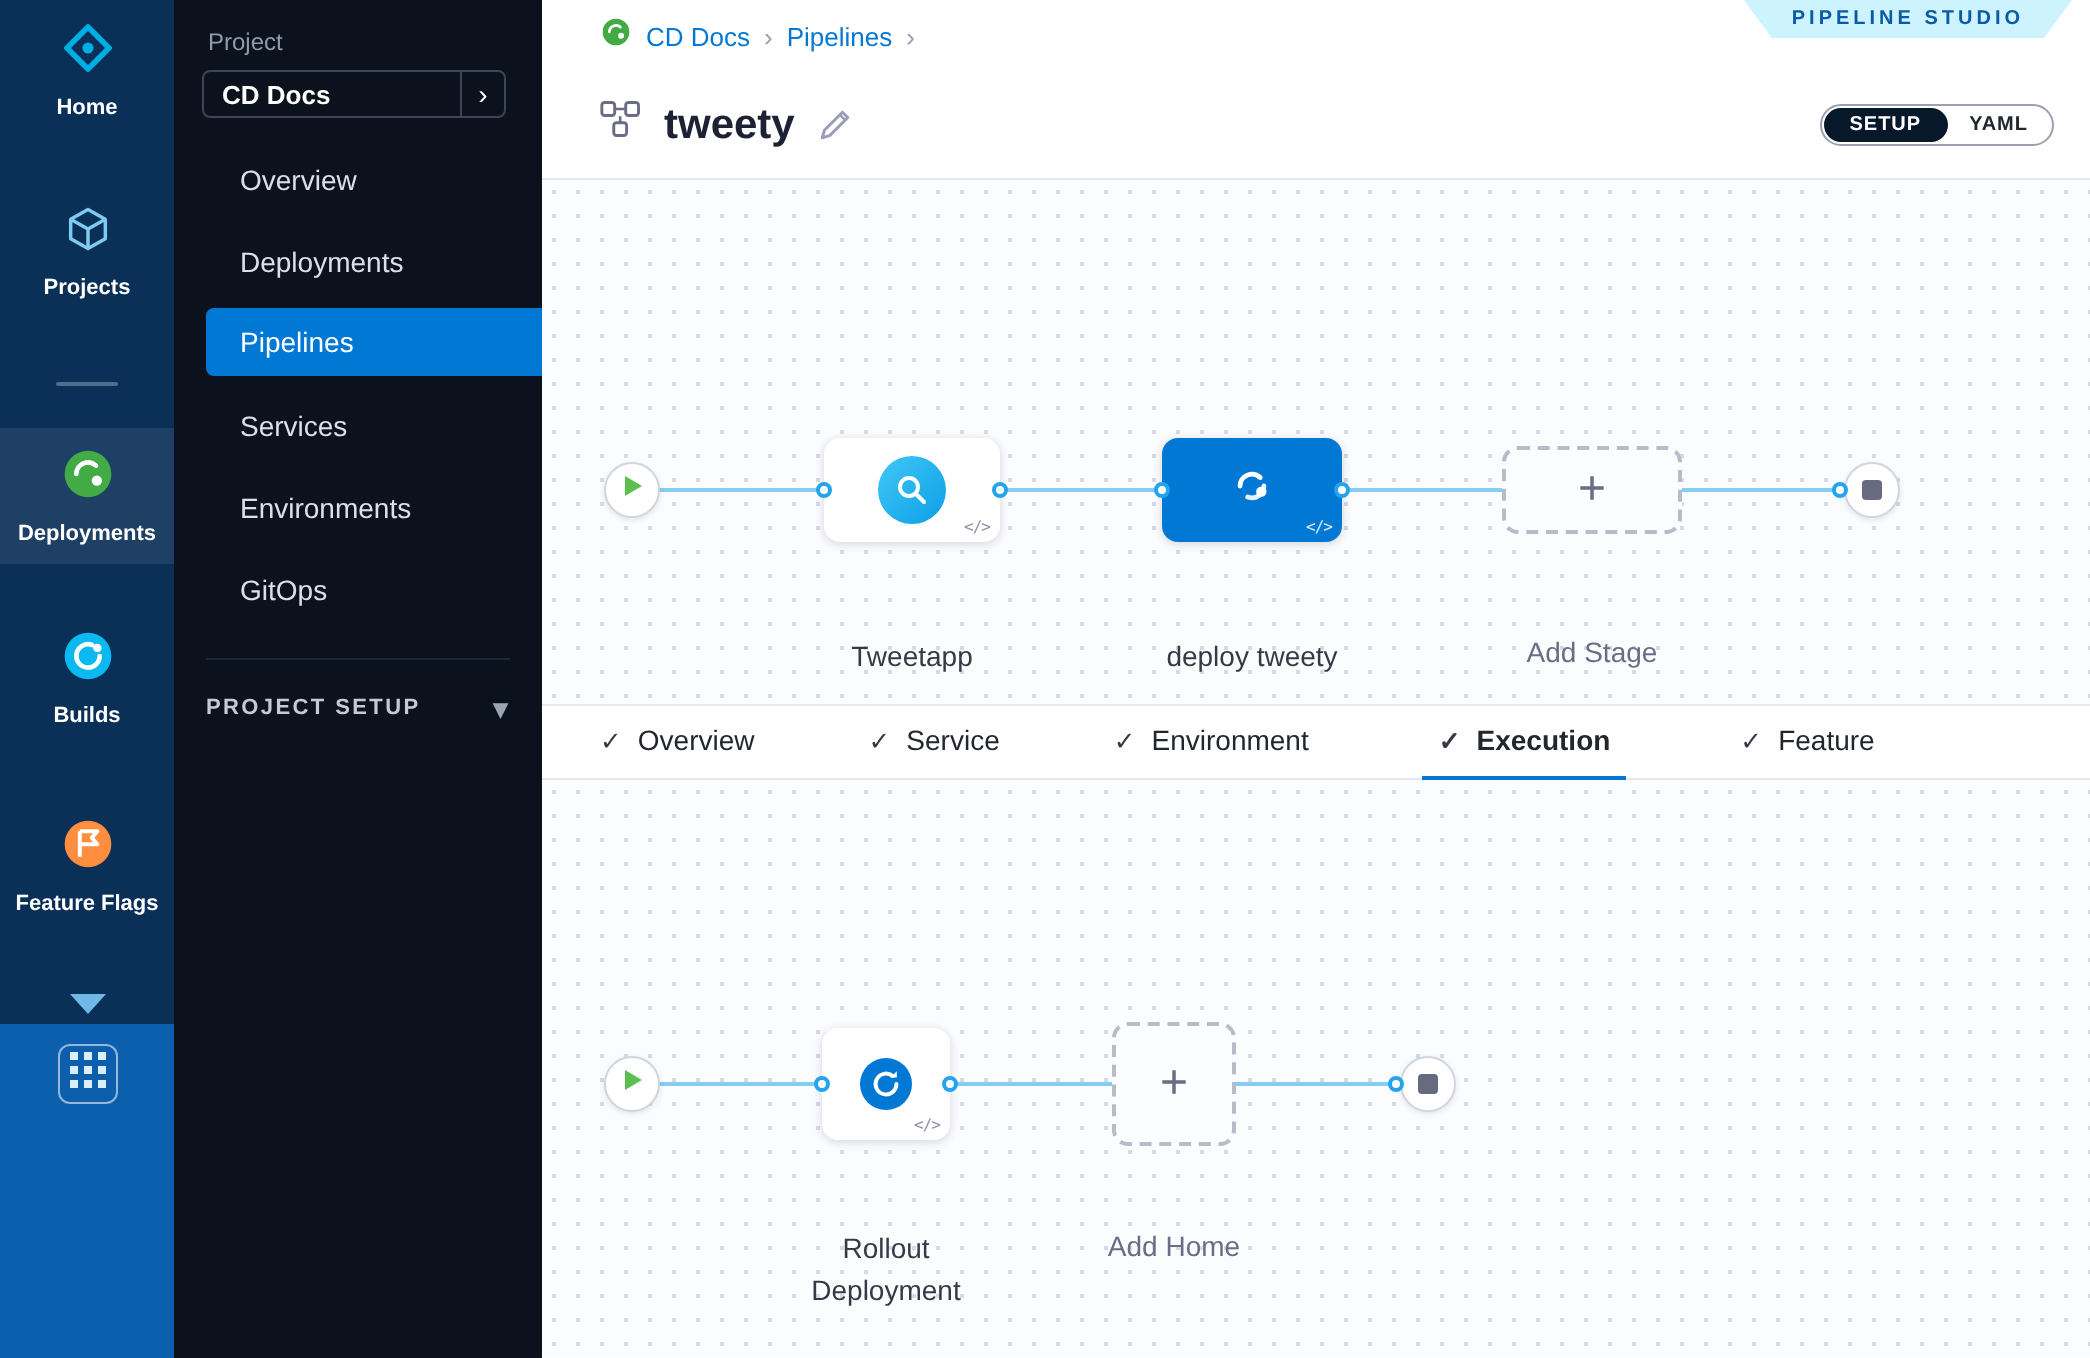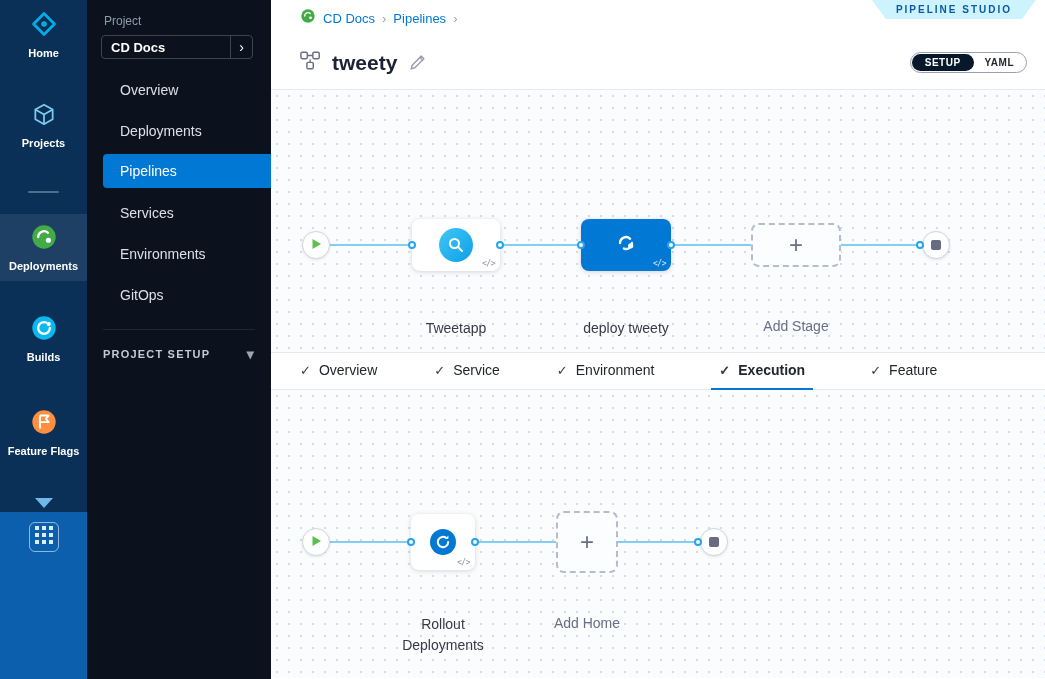--- a/index.html
+++ b/index.html
@@ -338,17 +338,17 @@
     </div>
 
     <div class="round-node clickable" style="left:429px; top:138px;">
       <span class="stop-square"></span>
     </div>
 
     <span class="pdot" style="left:136px; top:148px;"></span>
     <span class="pdot" style="left:200px; top:148px;"></span>
     <span class="pdot" style="left:423px; top:148px;"></span>
 
-    <div class="node-label" style="left:117px; top:193px; width:110px;">Rollout Deployments</div>
+    <div class="node-label" style="left:117px; top:193px; width:110px;">Rollout Deployment</div>
     <div class="node-label dim" style="left:270px; top:192px; width:92px;">Add Home</div>
   </section>
 
 </main>
 
 </body></html>

